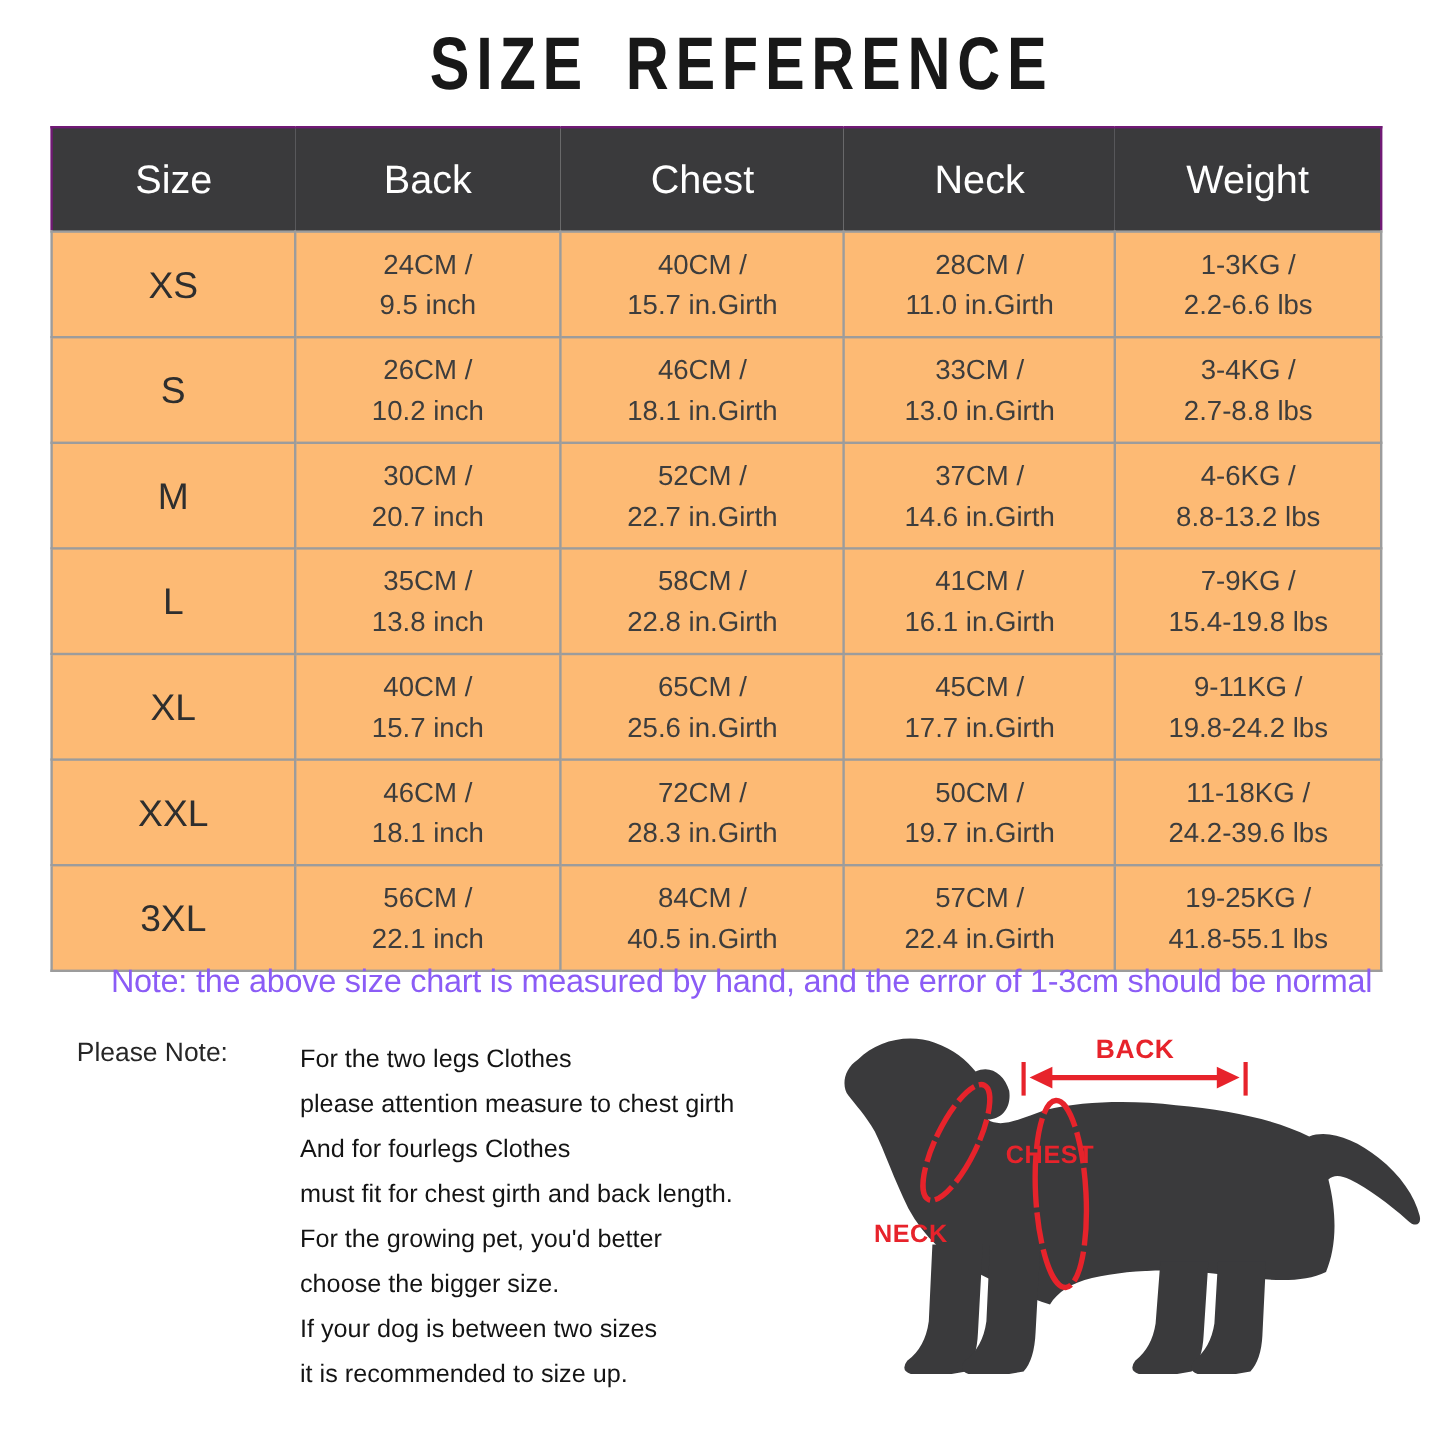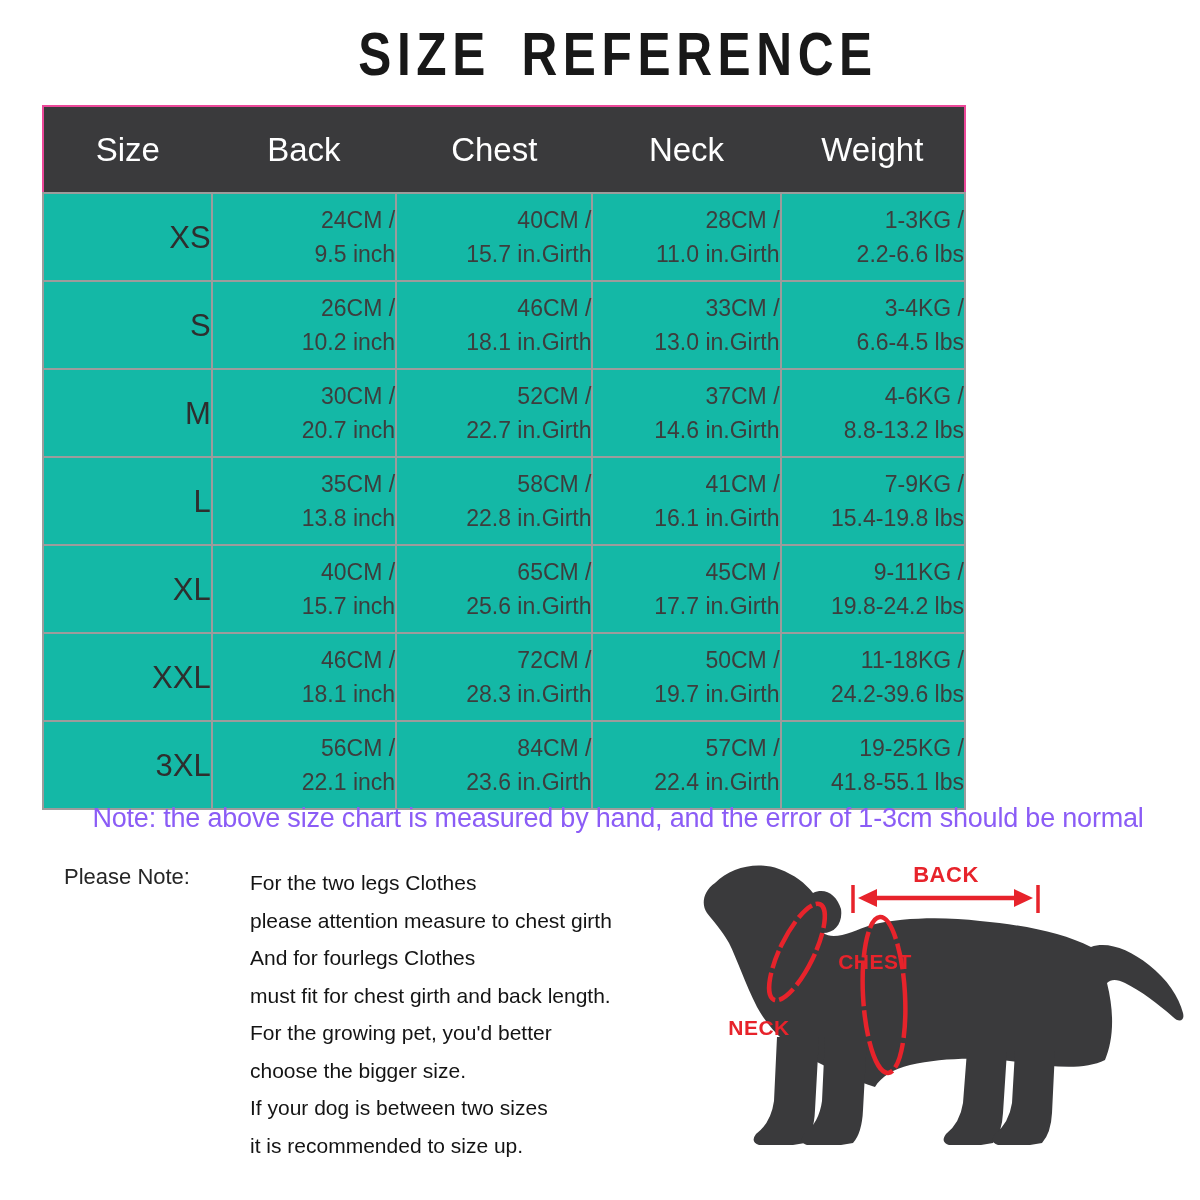--- a/index.html
+++ b/index.html
@@ -8,32 +8,32 @@
     font-family:"Liberation Sans",sans-serif;overflow:hidden;padding-left:36px;
   }
   .title{
     position:absolute;top:18px;left:0;width:100%;text-align:center;
     font-size:62px;font-weight:900;color:#181818;
     letter-spacing:7px;word-spacing:14px;
     transform:scaleX(0.80);transform-origin:center;
     white-space:nowrap;
   }
   table.size-table{
-    position:absolute;left:42px;top:105px;width:924px;
+    position:absolute;left:42px;top:105px;width:1110px;
     border-collapse:collapse;table-layout:fixed;
-    border:2px solid #ec4899;
+    border:2px solid #701a75;
   }
   table.size-table th{
     background:#3a3a3c;color:#ffffff;font-size:33px;font-weight:400;
     height:85px;border:none;padding:0;
   }
   table.size-table td{
-    border:2px solid #9c9c9c;text-align:right;vertical-align:middle;
+    border:2px solid #9c9c9c;text-align:center;vertical-align:middle;
     height:86px;padding:0;font-size:23px;color:#3d3d3d;line-height:34px;
-    background:#14b8a6;
+    background:#fdba74;
     margin-left:32px;
   }
   table.size-table td.size-cell{font-size:31px;color:#2e2e2e;line-height:31px;}
   col.c1{width:18.3%;} col.c2{width:20.0%;} col.c3{width:21.3%;}
   col.c4{width:20.4%;} col.c5{width:20.0%;}
   .red-note{
     position:absolute;top:803px;left:0;width:100%;text-align:center;
     font-size:27px;color:#8b5cf6;letter-spacing:-0.2px;white-space:nowrap;
   }
   .please-note-label{
@@ -106,21 +106,21 @@
         <td>
             <div>46CM /</div>
             <div>18.1 in.Girth</div>
           </td>
         <td>
             <div>33CM /</div>
             <div>13.0 in.Girth</div>
           </td>
         <td>
             <div>3-4KG /</div>
-            <div>6.6-4.5 lbs</div>
+            <div>2.7-8.8 lbs</div>
           </td>
       </tr>
       <tr>
         <td class="size-cell">M</td>
         <td>
             <div>30CM /</div>
             <div>20.7 inch</div>
           </td>
         <td>
             <div>52CM /</div>
@@ -193,21 +193,21 @@
           </td>
       </tr>
       <tr>
         <td class="size-cell">3XL</td>
         <td>
             <div>56CM /</div>
             <div>22.1 inch</div>
           </td>
         <td>
             <div>84CM /</div>
-            <div>23.6 in.Girth</div>
+            <div>40.5 in.Girth</div>
           </td>
         <td>
             <div>57CM /</div>
             <div>22.4 in.Girth</div>
           </td>
         <td>
             <div>19-25KG /</div>
             <div>41.8-55.1 lbs</div>
           </td>
       </tr>

